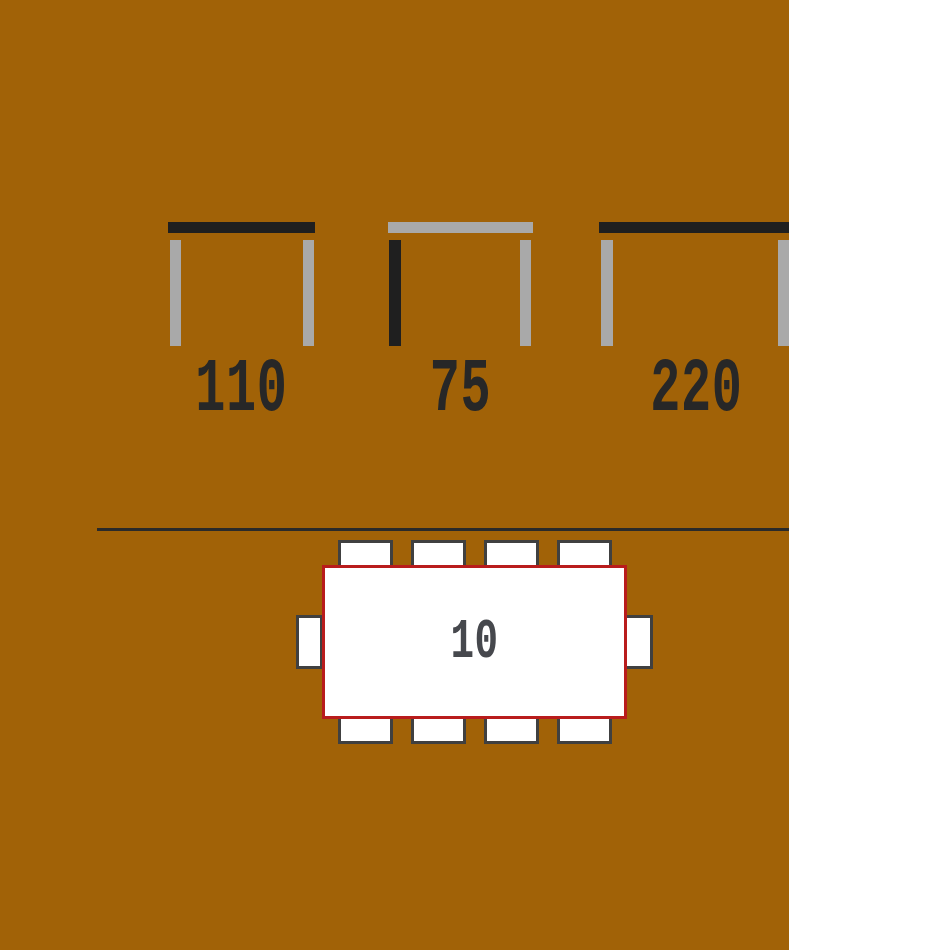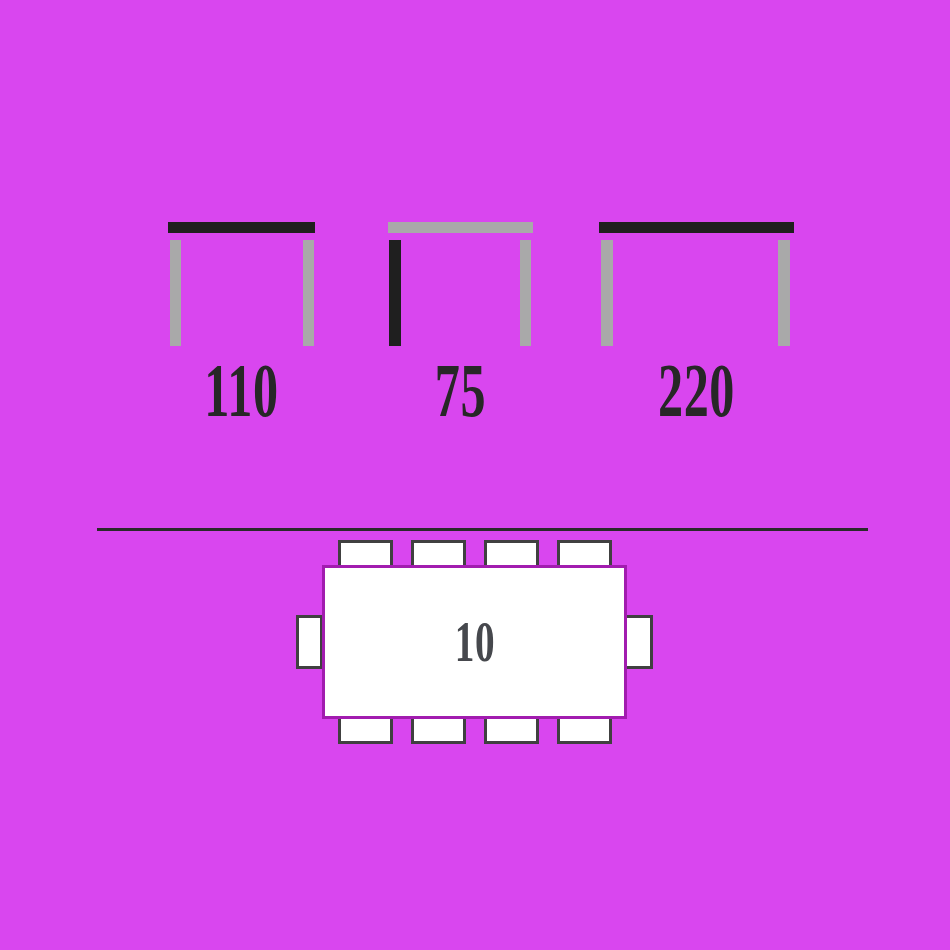--- a/index.html
+++ b/index.html
@@ -1,22 +1,22 @@
 <!DOCTYPE html>
 <html><head>
 <meta charset="utf-8">
 <style>
   html, body { margin: 0; padding: 0; background: #ffffff; }
   .stage {
     position: relative;
-    width: 950px;
+    width: 789px;
     height: 950px;
-    background: #d946ef;
+    background: #a16207;
     overflow: hidden;
-    font-family: Liberation Serif, serif;
+    font-family: Liberation Mono, monospace;
   }
   .abs { position: absolute; }
   .ink   { background: #1f1f1f; }
   .steel { background: #a9a9a9; }
   .dim-label {
     position: absolute;
     line-height: 1;
     font-weight: bold;
     font-size: 76px;
     color: #272727;
@@ -37,21 +37,21 @@
     box-sizing: border-box;
     border: 3px solid #404040;
     background: #ffffff;
     z-index: 1;
   }
   .table-top {
     position: absolute;
     left: 322px; top: 565px;
     width: 305px; height: 154px;
     box-sizing: border-box;
-    border: 3px solid #a21caf;
+    border: 3px solid #b91c1c;
     background: #ffffff;
     z-index: 2;
     display: flex;
     align-items: center;
     justify-content: center;
   }
   .seat-count {
     font-weight: bold;
     font-size: 56px;
     line-height: 1;

